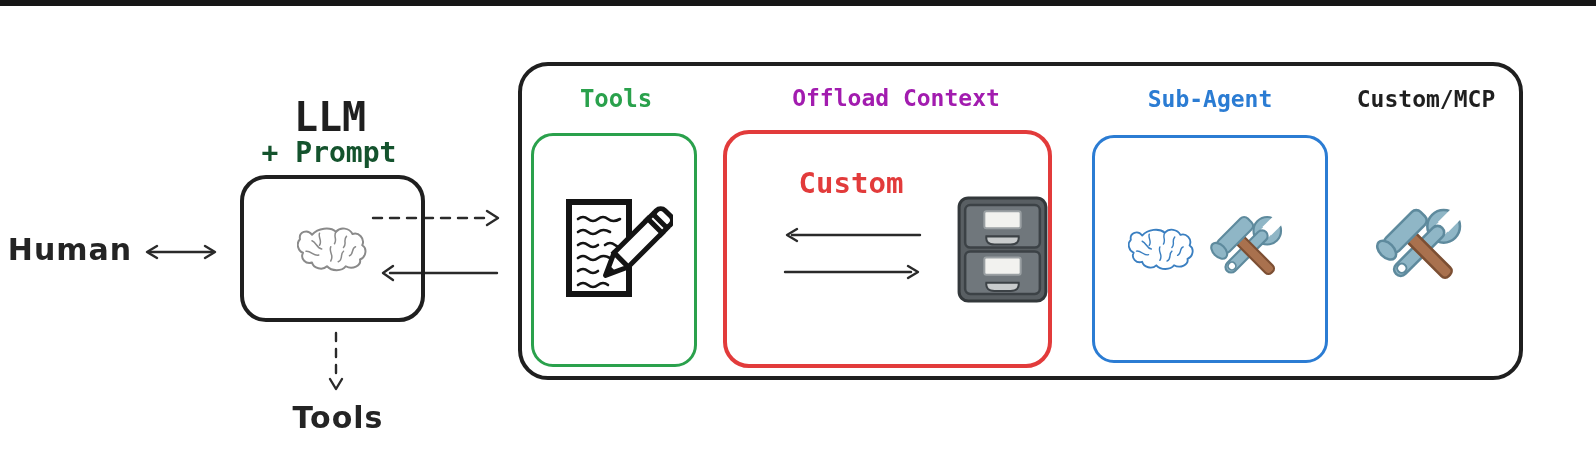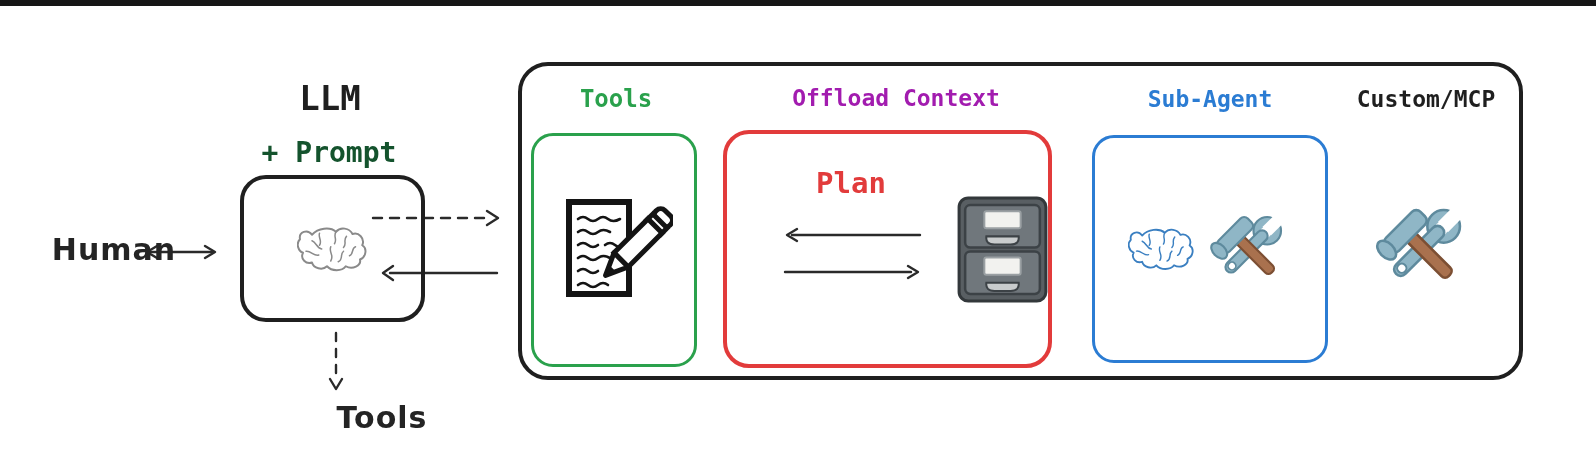--- a/index.html
+++ b/index.html
@@ -1,27 +1,27 @@
 <!DOCTYPE html>
 <html><head>
 <meta charset="utf-8">
 <style>
   html,body{margin:0;padding:0;background:#ffffff;}
   .canvas{position:relative;width:1596px;height:461px;background:#ffffff;overflow:hidden;
           font-family:"DejaVu Sans Mono", monospace;}
   .topbar{position:absolute;left:0;top:0;width:1596px;height:6px;background:#161616;}
   .overlay{position:absolute;left:0;top:0;width:1596px;height:461px;pointer-events:none;}
 
-  .hand{font-family:"DejaVu Sans", sans-serif;font-weight:700;color:#242424;margin-left:44px;}
+  .hand{font-family:"DejaVu Sans", sans-serif;font-weight:700;color:#242424;}
   .mono{font-family:"DejaVu Sans Mono", monospace;font-weight:700;color:#1f1f1f;}
 
   .label-center{position:absolute;transform:translateX(-50%);white-space:nowrap;}
 
   .human-label{left:70px;top:232px;font-size:30px;letter-spacing:1px;}
-  .llm-title{left:330px;top:78px;font-size:34px;}
+  .llm-title{left:330px;top:94px;font-size:40px;}
   .llm-subtitle{left:329px;top:136px;font-size:28px;color:#14532d;}
   .stop-label{left:338px;top:400px;font-size:30px;letter-spacing:1px;}
   .tools-title{left:1021px;top:8px;font-size:29px;}
 
   .llm-box{position:absolute;left:240px;top:175px;width:185px;height:147px;
            border:4px solid #1f1f1f;border-radius:26px;box-sizing:border-box;
            display:flex;align-items:center;justify-content:center;}
   .tools-container{position:absolute;left:518px;top:62px;width:1005px;height:318px;
            border:4px solid #1f1f1f;border-radius:30px;box-sizing:border-box;}
 
@@ -123,21 +123,21 @@
         <rect x="66" y="4" width="20" height="13" rx="6" fill="#ffffff" stroke="#141414" stroke-width="5"></rect>
         <rect x="66" y="15" width="20" height="9" fill="#ffffff" stroke="#141414" stroke-width="5"></rect>
         <rect x="66" y="22" width="20" height="48" fill="#ffffff" stroke="#141414" stroke-width="5"></rect>
         <path d="M66 70 L86 70 L76 92 Z" fill="#ffffff" stroke="#141414" stroke-width="5" stroke-linejoin="round"></path>
         <path d="M71.5 82 L80.5 82 L76 92 Z" fill="#141414"></path>
       </g>
     </svg>
   </div>
 
   <div class="offload-box"></div>
-  <div class="label-center mono write-label">Plan</div>
+  <div class="label-center mono write-label">Custom</div>
   <div class="cabinet-wrap">
     <svg width="91" height="107" viewBox="0 0 90 106">
       <rect x="2" y="2" width="86" height="102" rx="9" fill="#595f63" stroke="#33383b" stroke-width="3"></rect>
       <rect x="8" y="9" width="74" height="42" rx="5" fill="#70777c" stroke="#3c4246" stroke-width="2.5"></rect>
       <rect x="27" y="15" width="36" height="17" rx="2" fill="#f2f2ef" stroke="#9aa0a3" stroke-width="2"></rect>
       <path d="M29 40 h32 q1 8 -8 8 h-16 q-9 0 -8 -8 z" fill="#c9cccd" stroke="#3c4246" stroke-width="2"></path>
       <rect x="8" y="55" width="74" height="42" rx="5" fill="#70777c" stroke="#3c4246" stroke-width="2.5"></rect>
       <rect x="27" y="61" width="36" height="17" rx="2" fill="#f2f2ef" stroke="#9aa0a3" stroke-width="2"></rect>
       <path d="M29 86 h32 q1 8 -8 8 h-16 q-9 0 -8 -8 z" fill="#c9cccd" stroke="#3c4246" stroke-width="2"></path>
     </svg>

